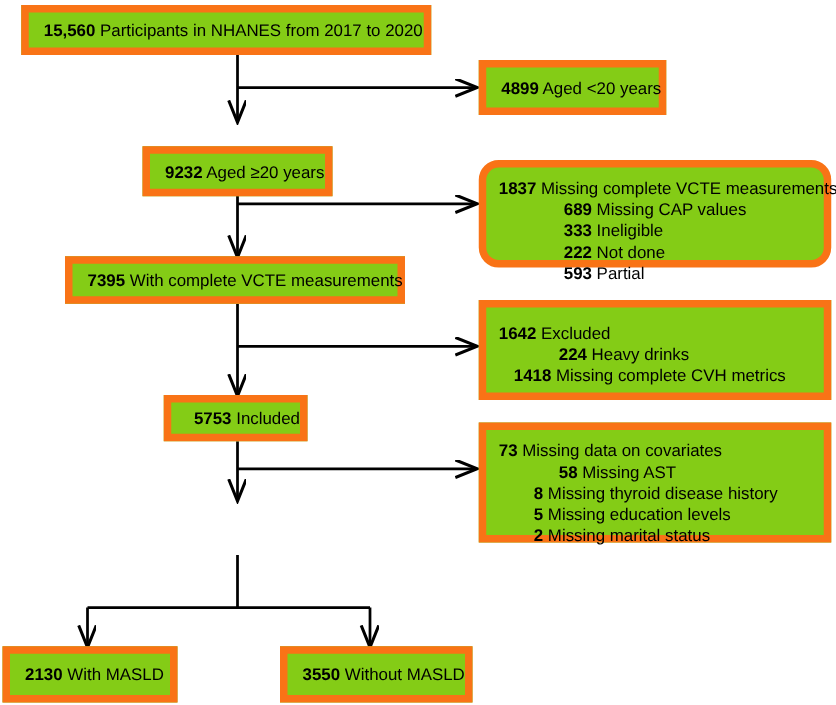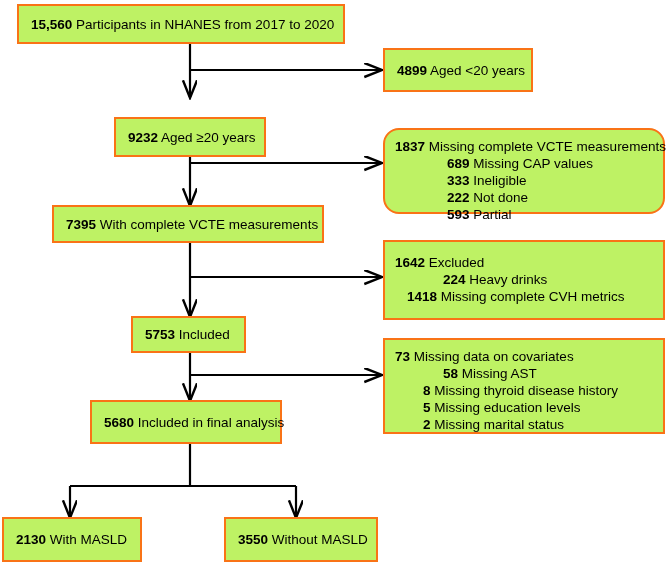--- a/index.html
+++ b/index.html
@@ -11,22 +11,22 @@
     position: relative;
     width: 669px;
     height: 564px;
     background: #ffffff;
     font-family: "Liberation Sans", sans-serif;
     overflow: hidden;
   }
   .box {
     position: absolute;
     box-sizing: border-box;
-    border: 2px solid #f97316;
-    background: #bef264;
+    border: 6px solid #f97316;
+    background: #84cc16;
     display: flex;
     flex-direction: column;
     justify-content: center;
     z-index: 2;
   }
   .line {
     position: absolute;
     font-size: 13.5px;
     line-height: 17px;
     color: #000000;
@@ -109,33 +109,27 @@
     </div>
   </div>
 
   <div class="box single" style="left:52px; top:205px; width:272px; height:38px;">
     <div class="line">
       <span class="num">7395</span>
       <span>With complete VCTE measurements</span>
     </div>
   </div>
 
-  <div class="box single" style="left:131px; top:316px; width:115px; height:37px;">
+  <div class="box single" style="left:131px; top:316px; width:115px; height:37px;text-align:right;">
     <div class="line">
       <span class="num">5753</span>
       <span>Included</span>
     </div>
   </div>
 
-  <div class="box single" style="left:90px; top:400px; width:192px; height:44px;">
-    <div class="line">
-      <span class="num">5680</span>
-      <span>Included in final analysis</span>
-    </div>
-  </div>
 
   <div class="box single" style="left:383px; top:48px; width:150px; height:44px;">
     <div class="line">
       <span class="num">4899</span>
       <span>Aged &lt;20 years</span>
     </div>
   </div>
 
   <div class="box multi" style="left:383px; top:128px; width:282px; height:86px;border-radius:16px;">
     <div class="line">

